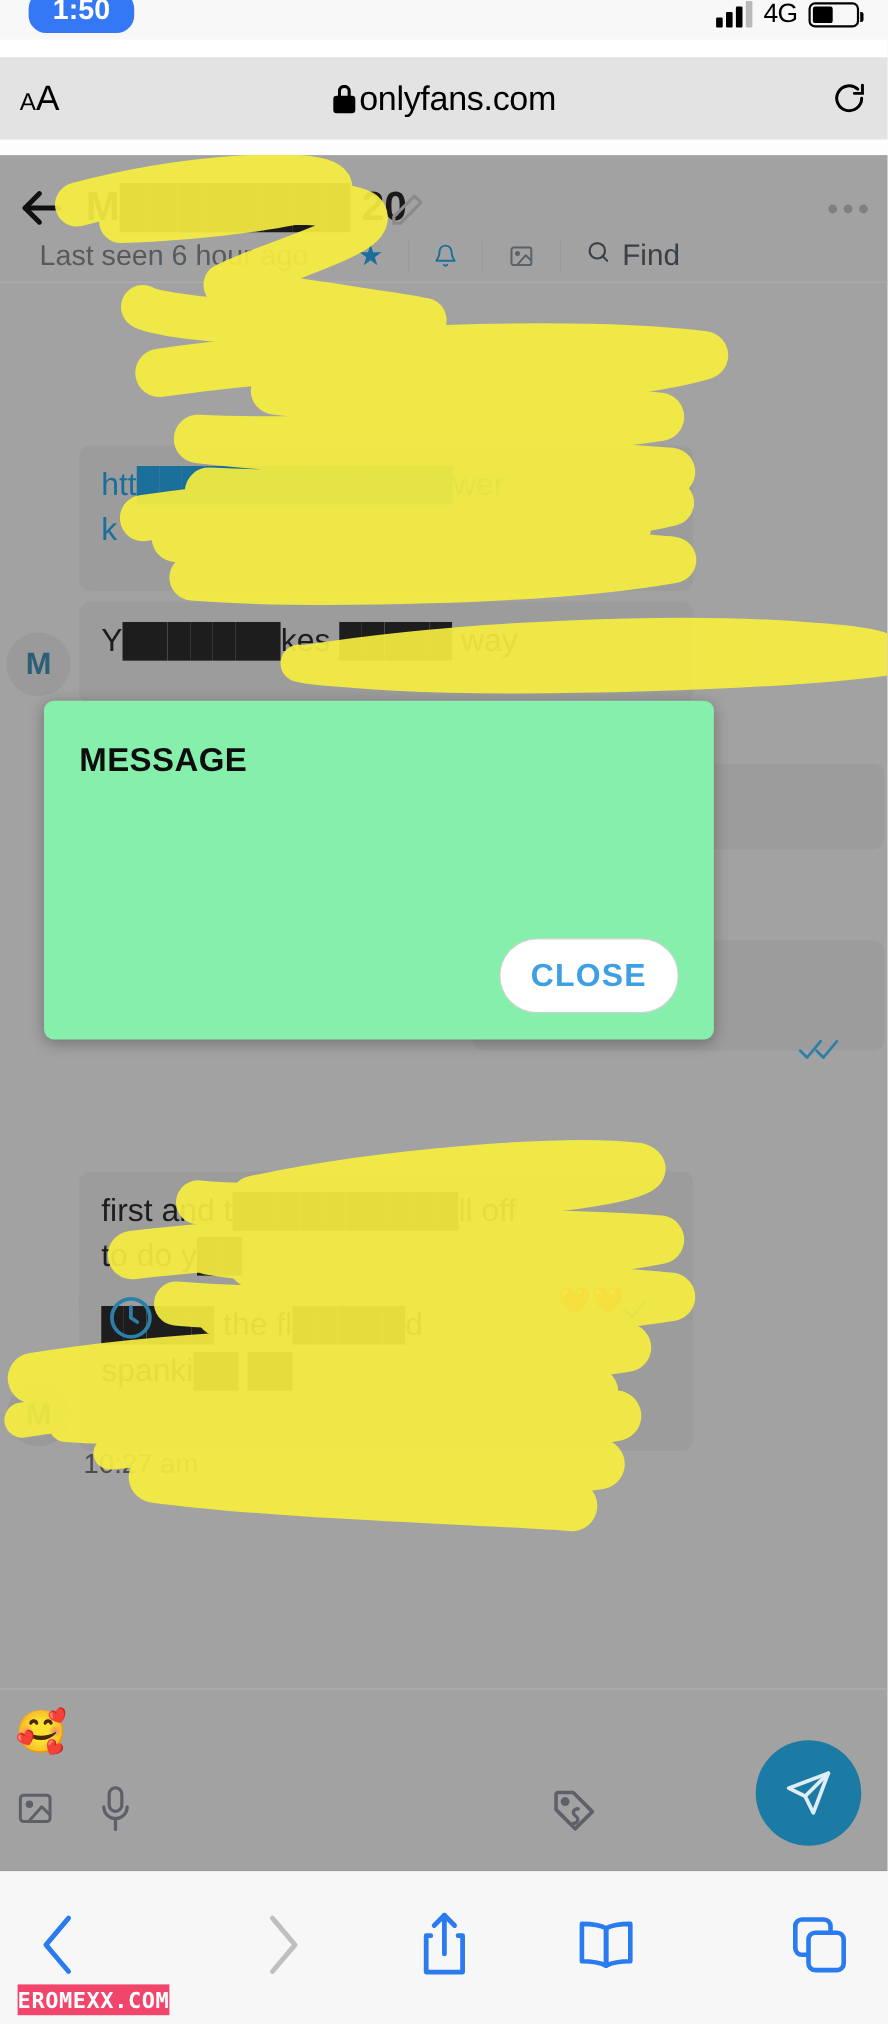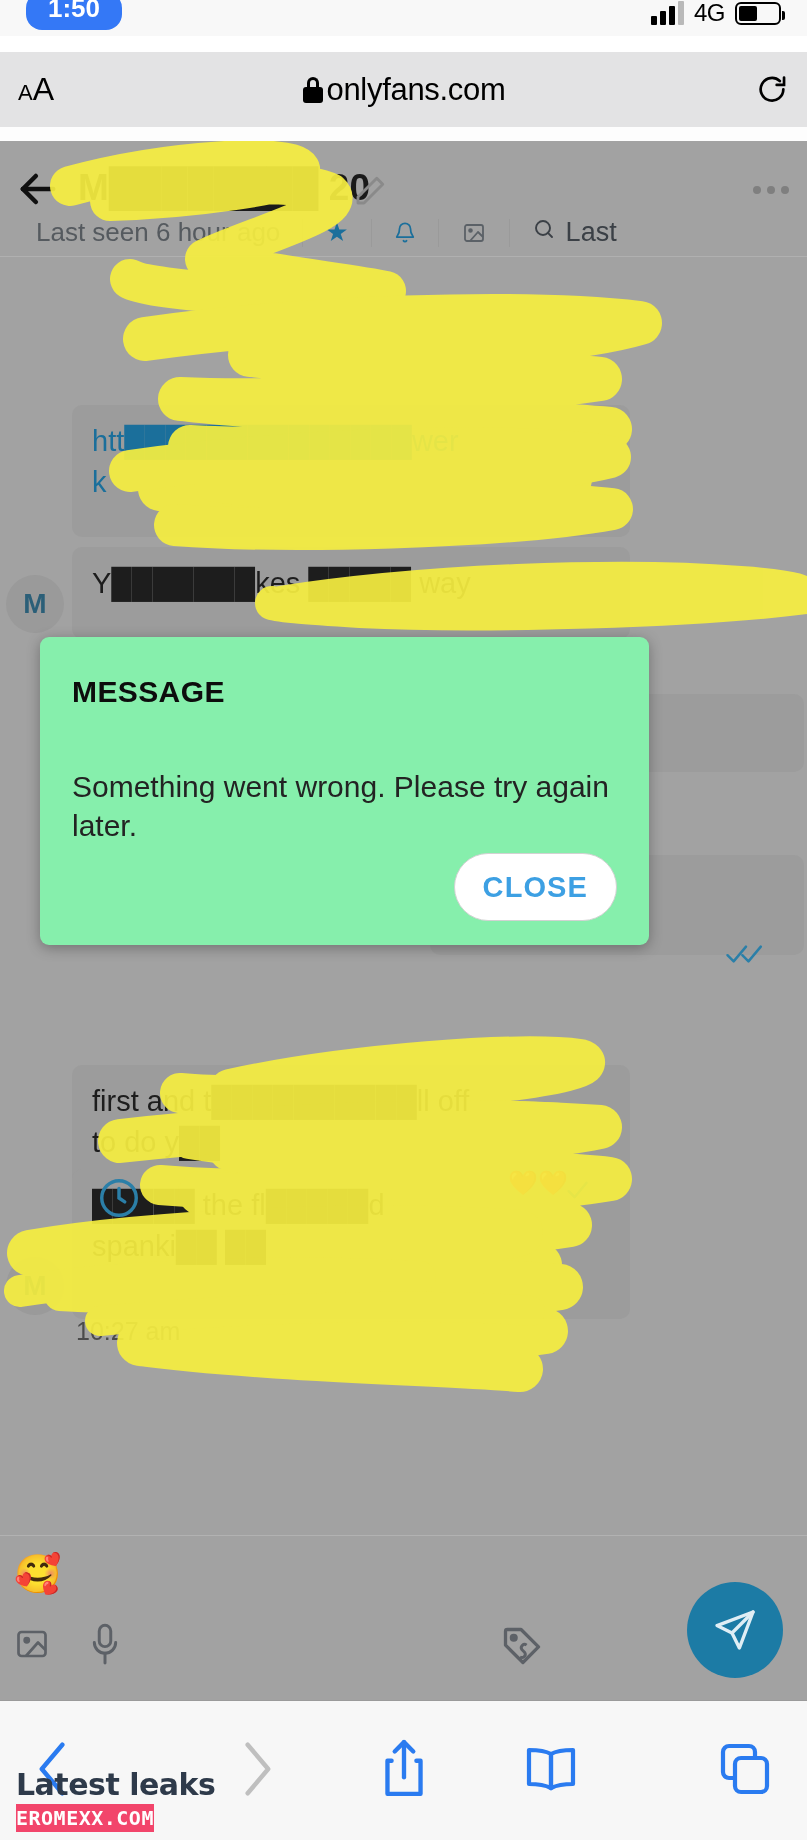--- a/index.html
+++ b/index.html
@@ -325,21 +325,21 @@
           </svg>
         </span>
         <span class="sep"></span>
         <span class="find-group">
           <span>
             <svg width="24" height="24" viewBox="0 0 24 24" fill="none" stroke="#3b4046" stroke-width="1.9" stroke-linecap="round">
               <circle cx="11" cy="11" r="7"></circle>
                 <path d="M20 20l-4.3-4.3"></path>
             </svg>
           </span>
-          <span>Last</span>
+          <span>Find</span>
         </span>
       </div>
     </div>
 
     <div class="messages">
 
       <div class="bubble bubble-in link" style="top:148px; left:72px; width:558px; height:132px;">
         <div>htt██████████████wer</div>
         <div>k</div>
       </div>
@@ -428,21 +428,20 @@
         <svg width="48" height="48" viewBox="0 0 24 24" fill="none" stroke="#dfeef5" stroke-width="1.7" stroke-linejoin="round" stroke-linecap="round">
           <path d="M21 3L10.5 13.5"></path>
           <path d="M21 3l-6.8 18-3.7-7.5L3 9.8z"></path>
         </svg>
       </div>
     </div>
   </div>
 
   <div class="modal">
     <div class="modal-title">MESSAGE</div>
-    <div class="modal-body">Something went wrong. Please try again later.</div>
     <div class="modal-actions">
       <div class="close-btn">CLOSE</div>
     </div>
   </div>
 
   <svg class="scribble-over-modal" viewBox="0 0 807 1559" width="807" height="1559">
     <g fill="none" stroke="#f6ee40" stroke-linecap="round" stroke-linejoin="round" opacity="0.92">
 
       <path d="M70 45 C170 18, 290 12, 300 28 C306 44, 180 58, 110 60
                C180 44, 300 36, 330 52 C350 70, 250 96, 205 118
@@ -515,17 +514,16 @@
       <span>
         <svg width="52" height="54" viewBox="0 0 26 27" fill="none" stroke="#2a7bf0" stroke-width="2.1" stroke-linejoin="round">
           <rect x="2" y="2" width="16" height="16" rx="3"></rect>
           <rect x="8" y="8" width="16" height="17" rx="3" fill="#f7f7f7"></rect>
         </svg>
       </span>
     </div>
   </div>
 
   <div class="watermark">
-    <div class="wm-top">Latest leaks</div>
     <div class="wm-bot">EROMEXX.COM</div>
   </div>
 
 </div>
 
 </body></html>

